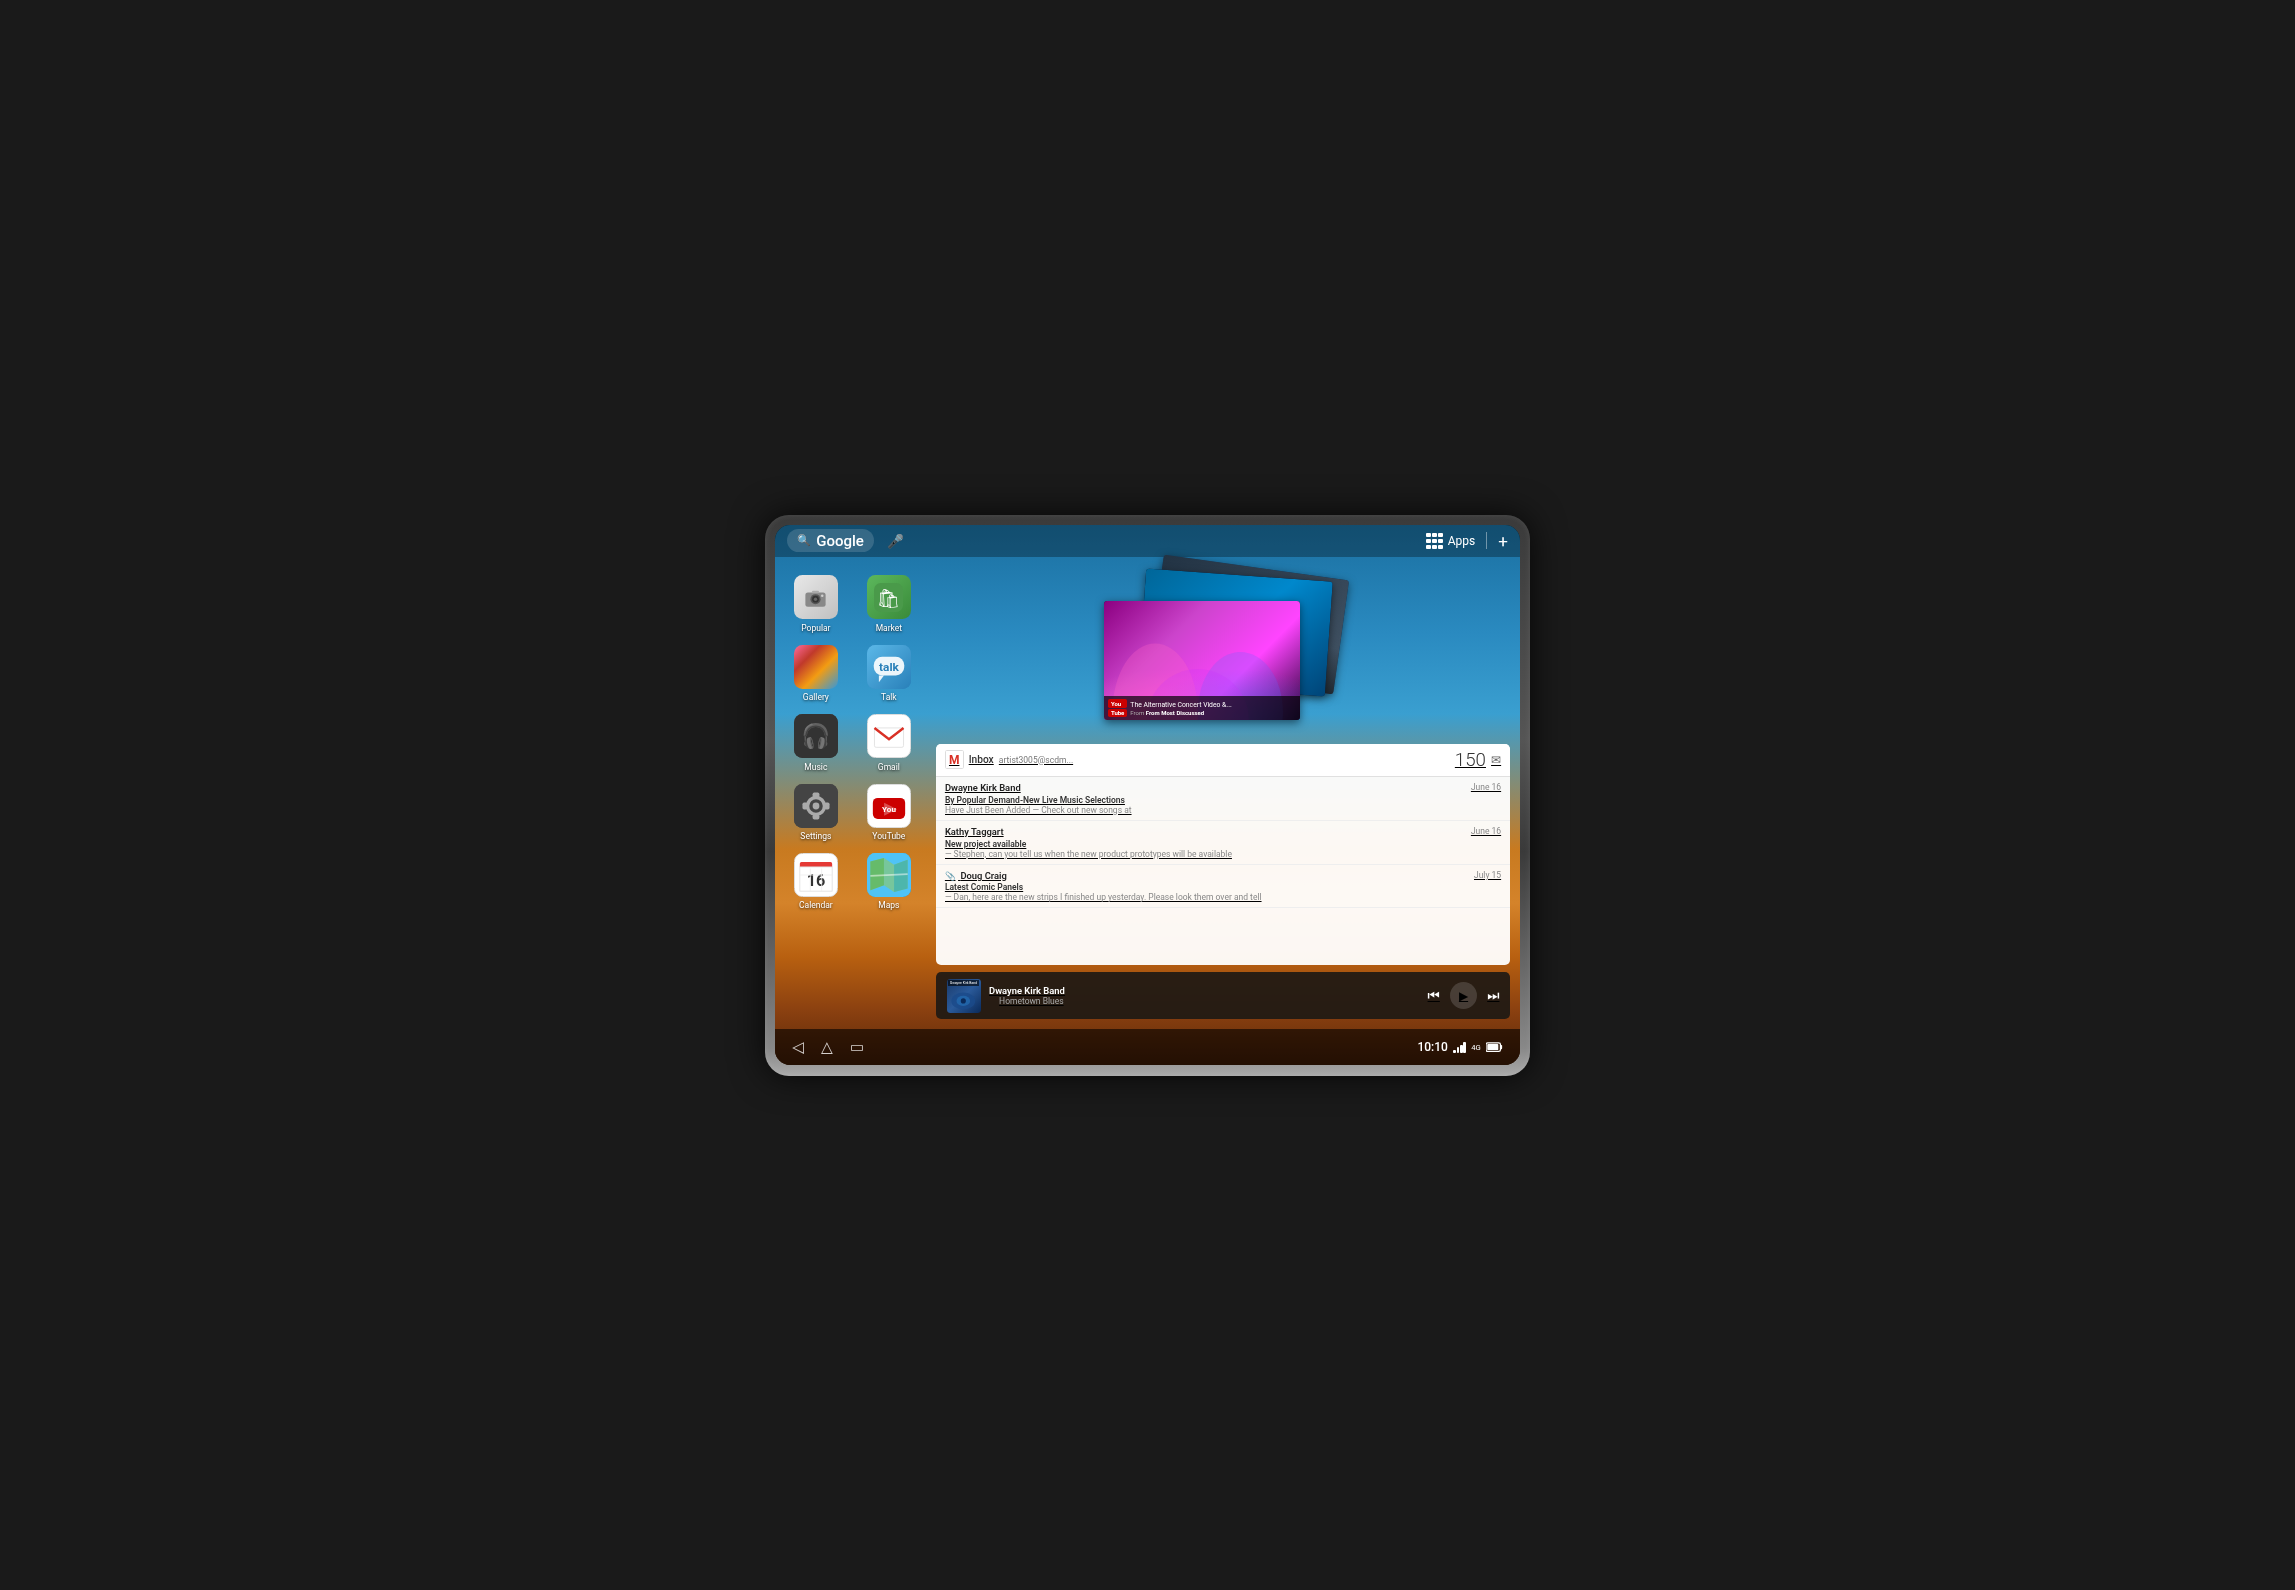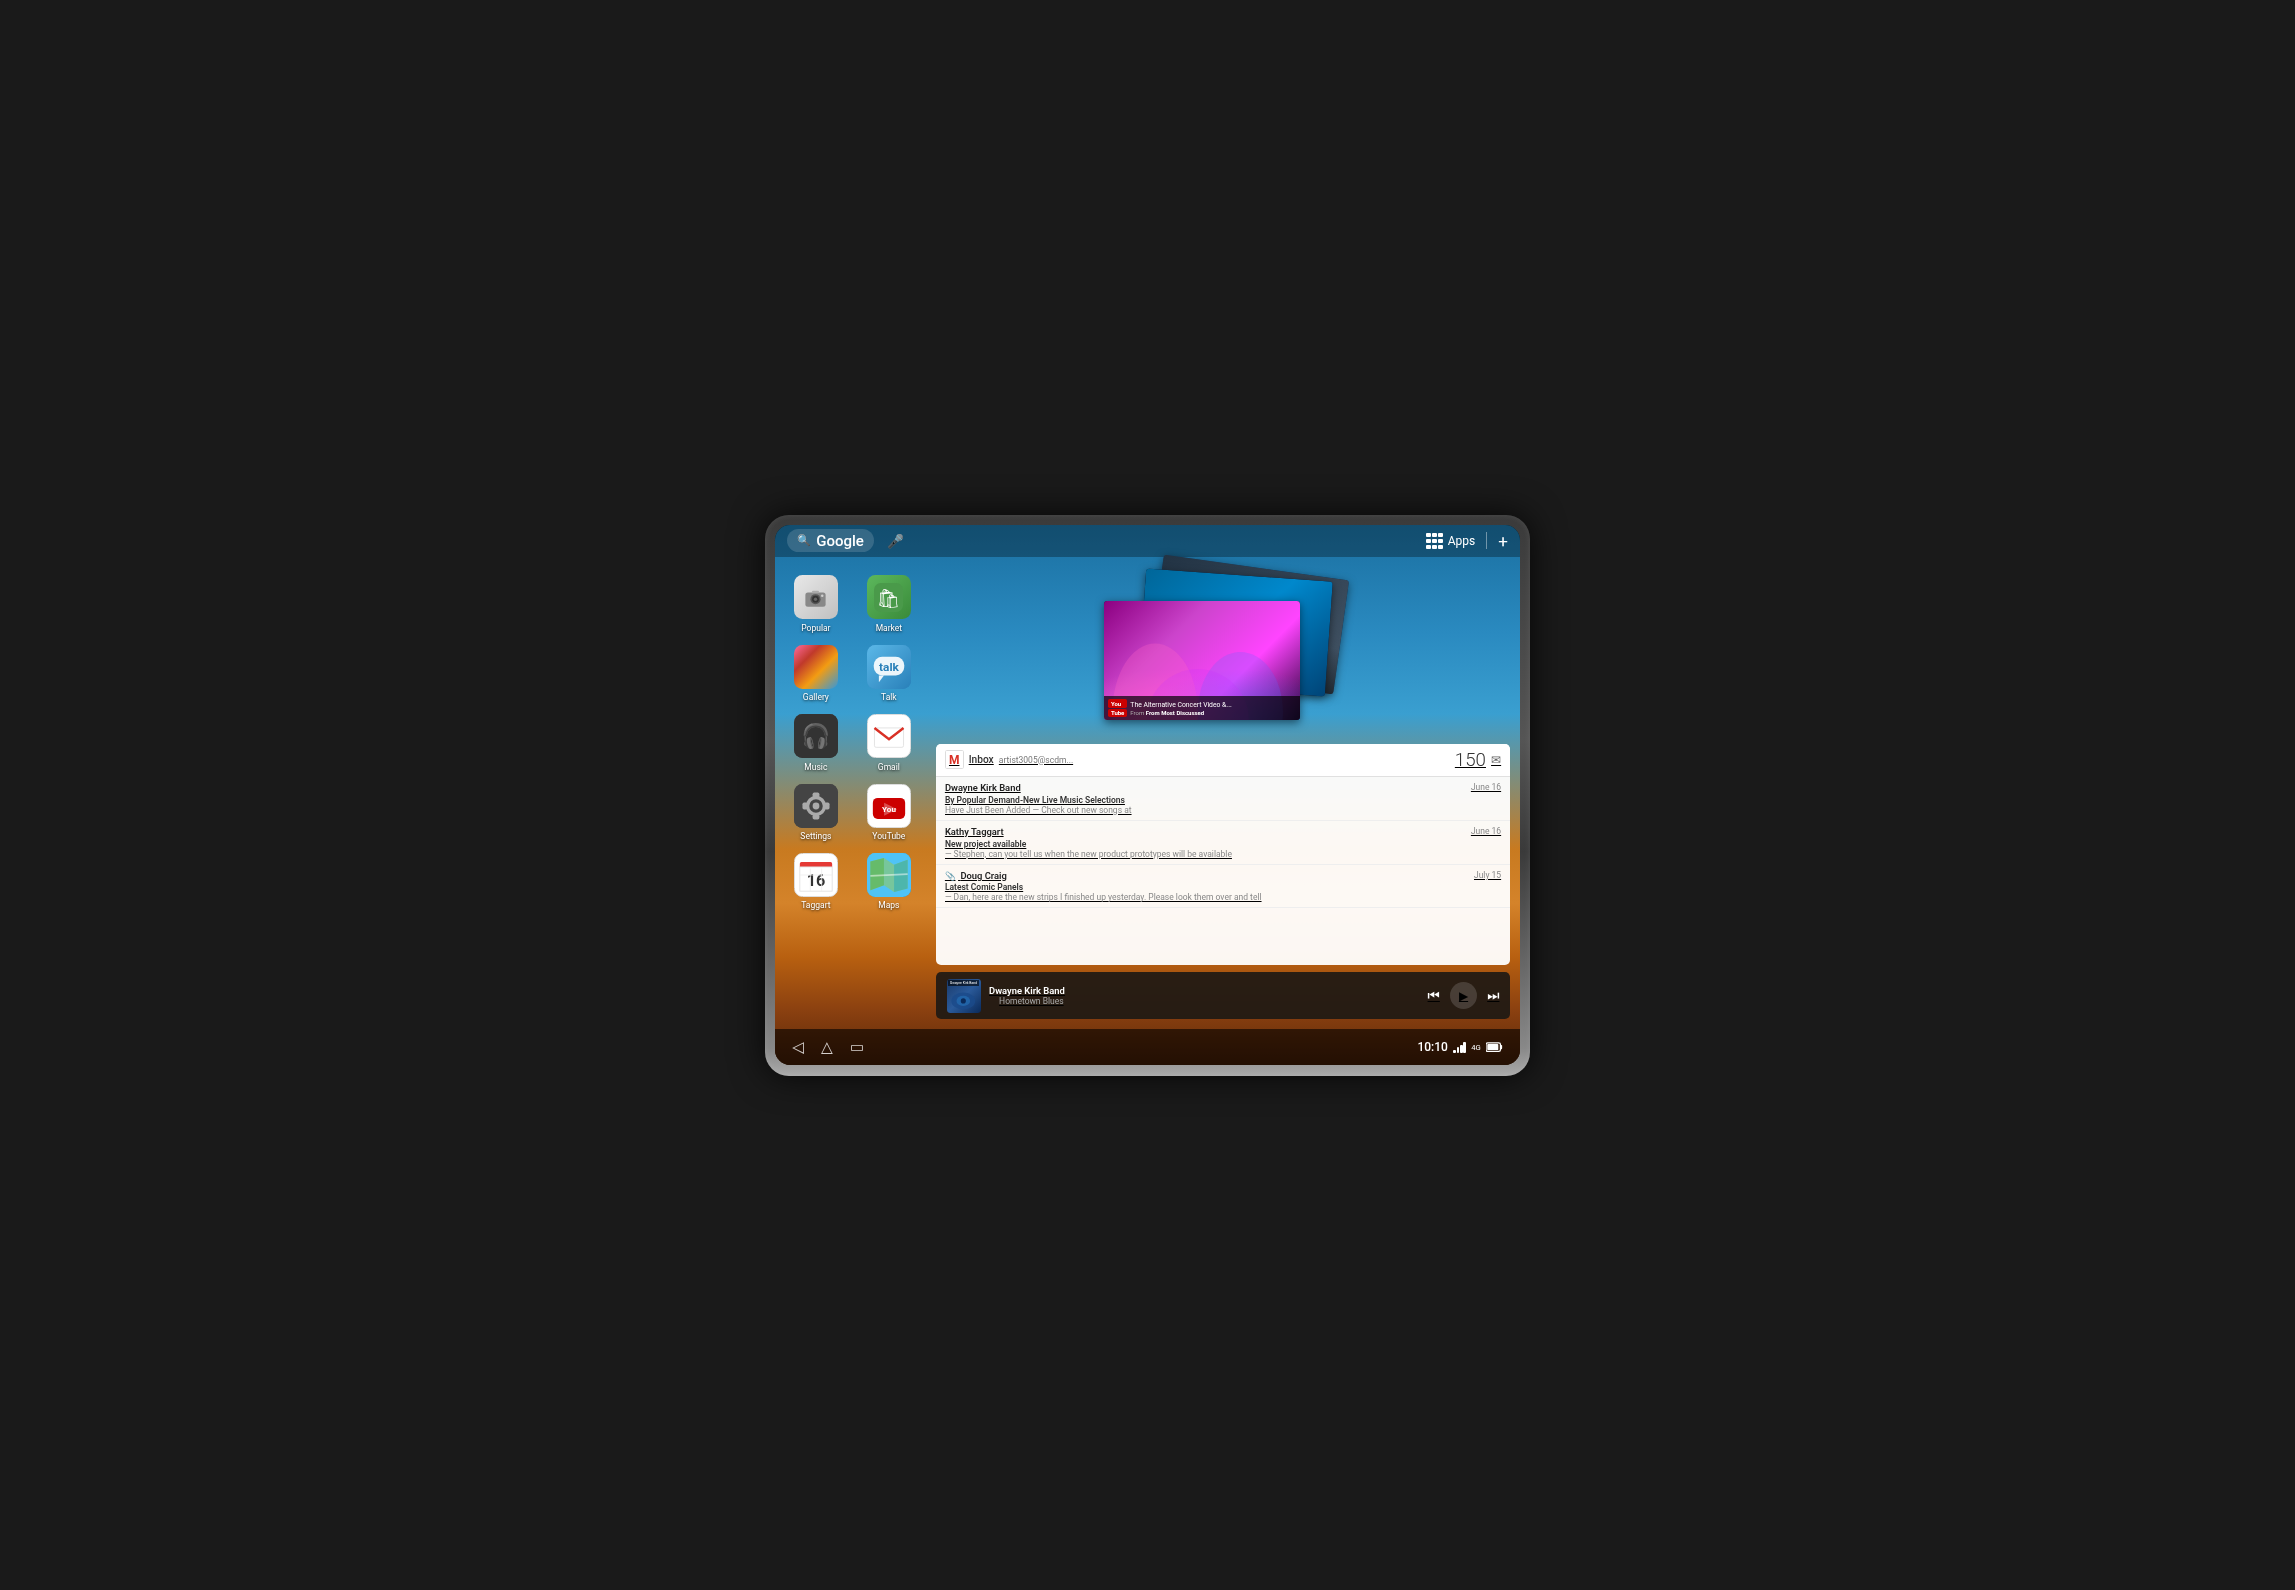--- a/index.html
+++ b/index.html
@@ -697,21 +697,21 @@
                 <rect width="52" height="52" rx="10" fill="white"></rect>
                 <rect x="6" y="10" width="40" height="8" rx="2" fill="#e53935"></rect>
                 <rect x="6" y="16" width="40" height="30" rx="0" fill="#fff" stroke="#ddd" stroke-width="1"></rect>
                 <text x="26" y="40" font-size="20" font-weight="bold" text-anchor="middle" fill="#333">16</text>
 
                 <line x1="6" y1="26" x2="46" y2="26" stroke="#eee" stroke-width="1"></line>
                 <line x1="19" y1="18" x2="19" y2="46" stroke="#eee" stroke-width="1"></line>
                 <line x1="33" y1="18" x2="33" y2="46" stroke="#eee" stroke-width="1"></line>
               </svg>
             </div>
-            <span class="app-icon-label">Taggart</span>
+            <span class="app-icon-label">Calendar</span>
           </div>
 
           <div class="app-icon">
             <div class="app-icon-img icon-maps" style="border-radius:8.5px;">
               <svg width="44" height="44" viewBox="0 0 52 52">
                 <rect width="52" height="52" rx="10" fill="#4fc3f7"></rect>
                 <polygon points="4,10 20,6 32,14 48,8 48,42 32,46 20,38 4,44" fill="#81c784" opacity="0.8"></polygon>
                 <polygon points="4,10 20,6 20,38 4,44" fill="#66bb6a"></polygon>
                 <polygon points="32,14 48,8 48,42 32,46" fill="#4db6ac"></polygon>
                 <line x1="4" y1="27" x2="48" y2="25" stroke="white" stroke-width="2" opacity="0.5"></line>

